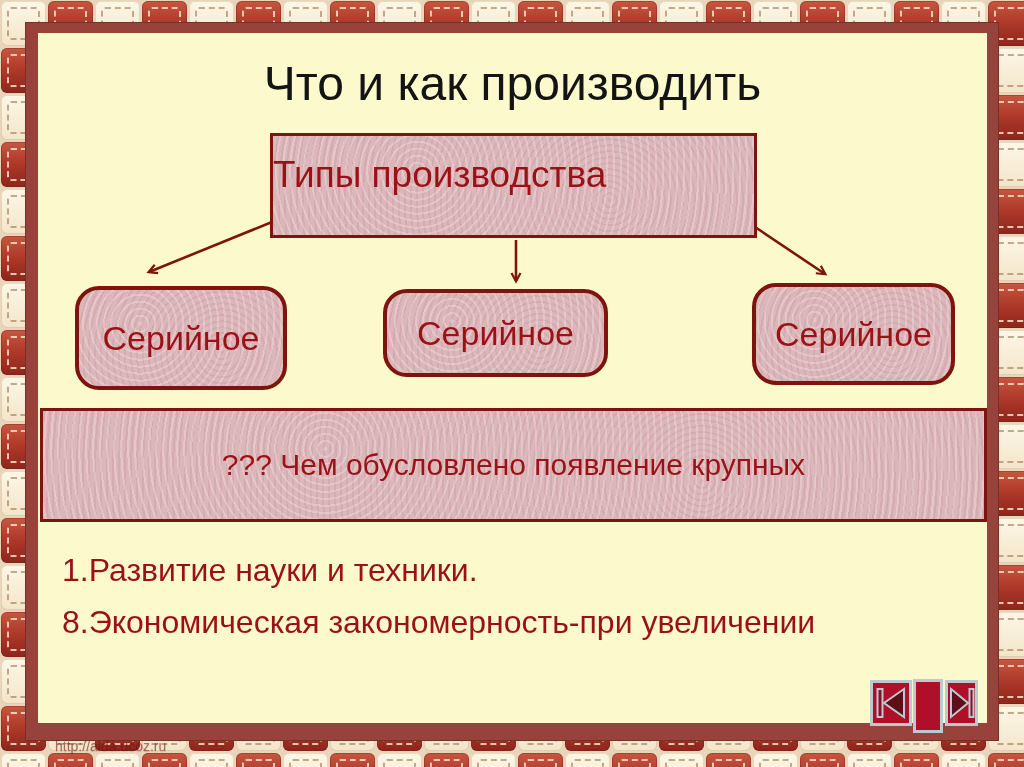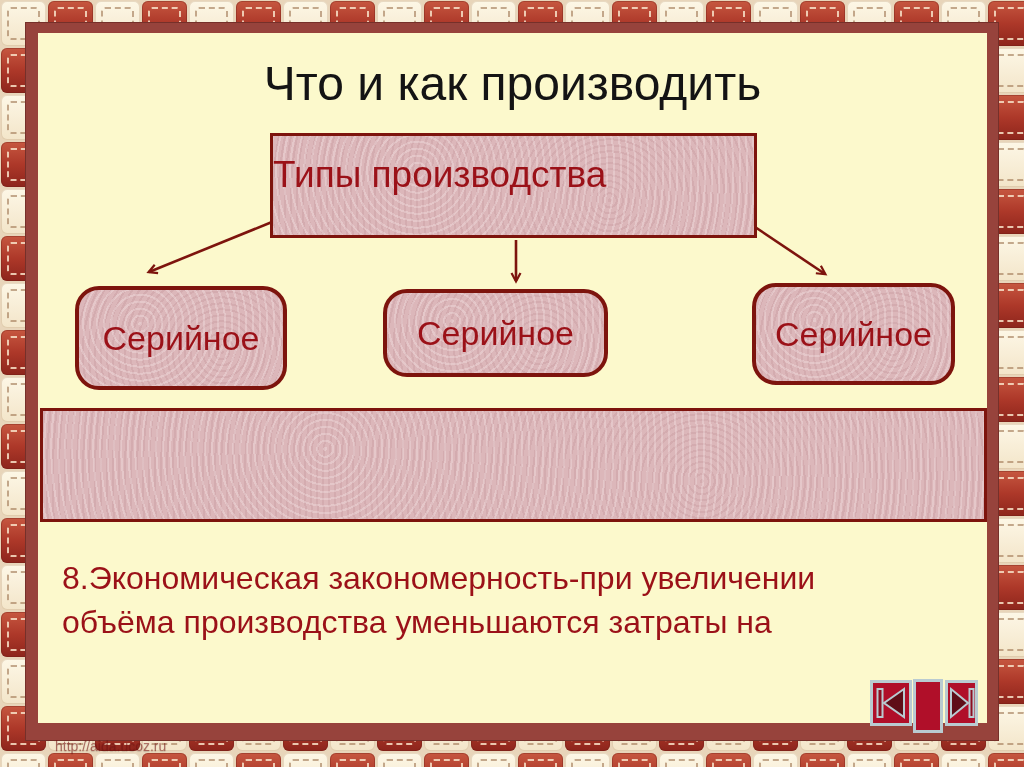--- a/index.html
+++ b/index.html
@@ -510,26 +510,27 @@
   <span>Серийное</span>
 </div>
 <div class="child-box box-ser pinkfill">
   <span>Серийное</span>
 </div>
 <div class="child-box box-edin pinkfill">
   <span>Серийное</span>
 </div>
 
 <div class="question-box pinkfill">
+  <div>??? Чем обусловлено появление крупных</div>
 </div>
 
 <div class="body-text">
+  <div class="body-line">1.Развитие науки и техники.</div>
   <div class="body-gap"></div>
   <div class="body-line">8.Экономическая закономерность-при увеличении</div>
-  <div class="body-line">объёма производства уменьшаются затраты на</div>
 </div>
 
 <div class="nav-mid"></div>
 
 <button class="nav-btn nav-prev" title="">
   <svg width="32" height="34" viewBox="0 0 32 34">
     <rect x="2.5" y="3" width="5" height="28" fill="#8d0e20" stroke="#b9cbd1" stroke-width="2"></rect>
     <path d="M29 3 L9 17 L29 31 Z" fill="#5f0d17" stroke="#b9cbd1" stroke-width="2"></path>
   </svg>
 </button>

